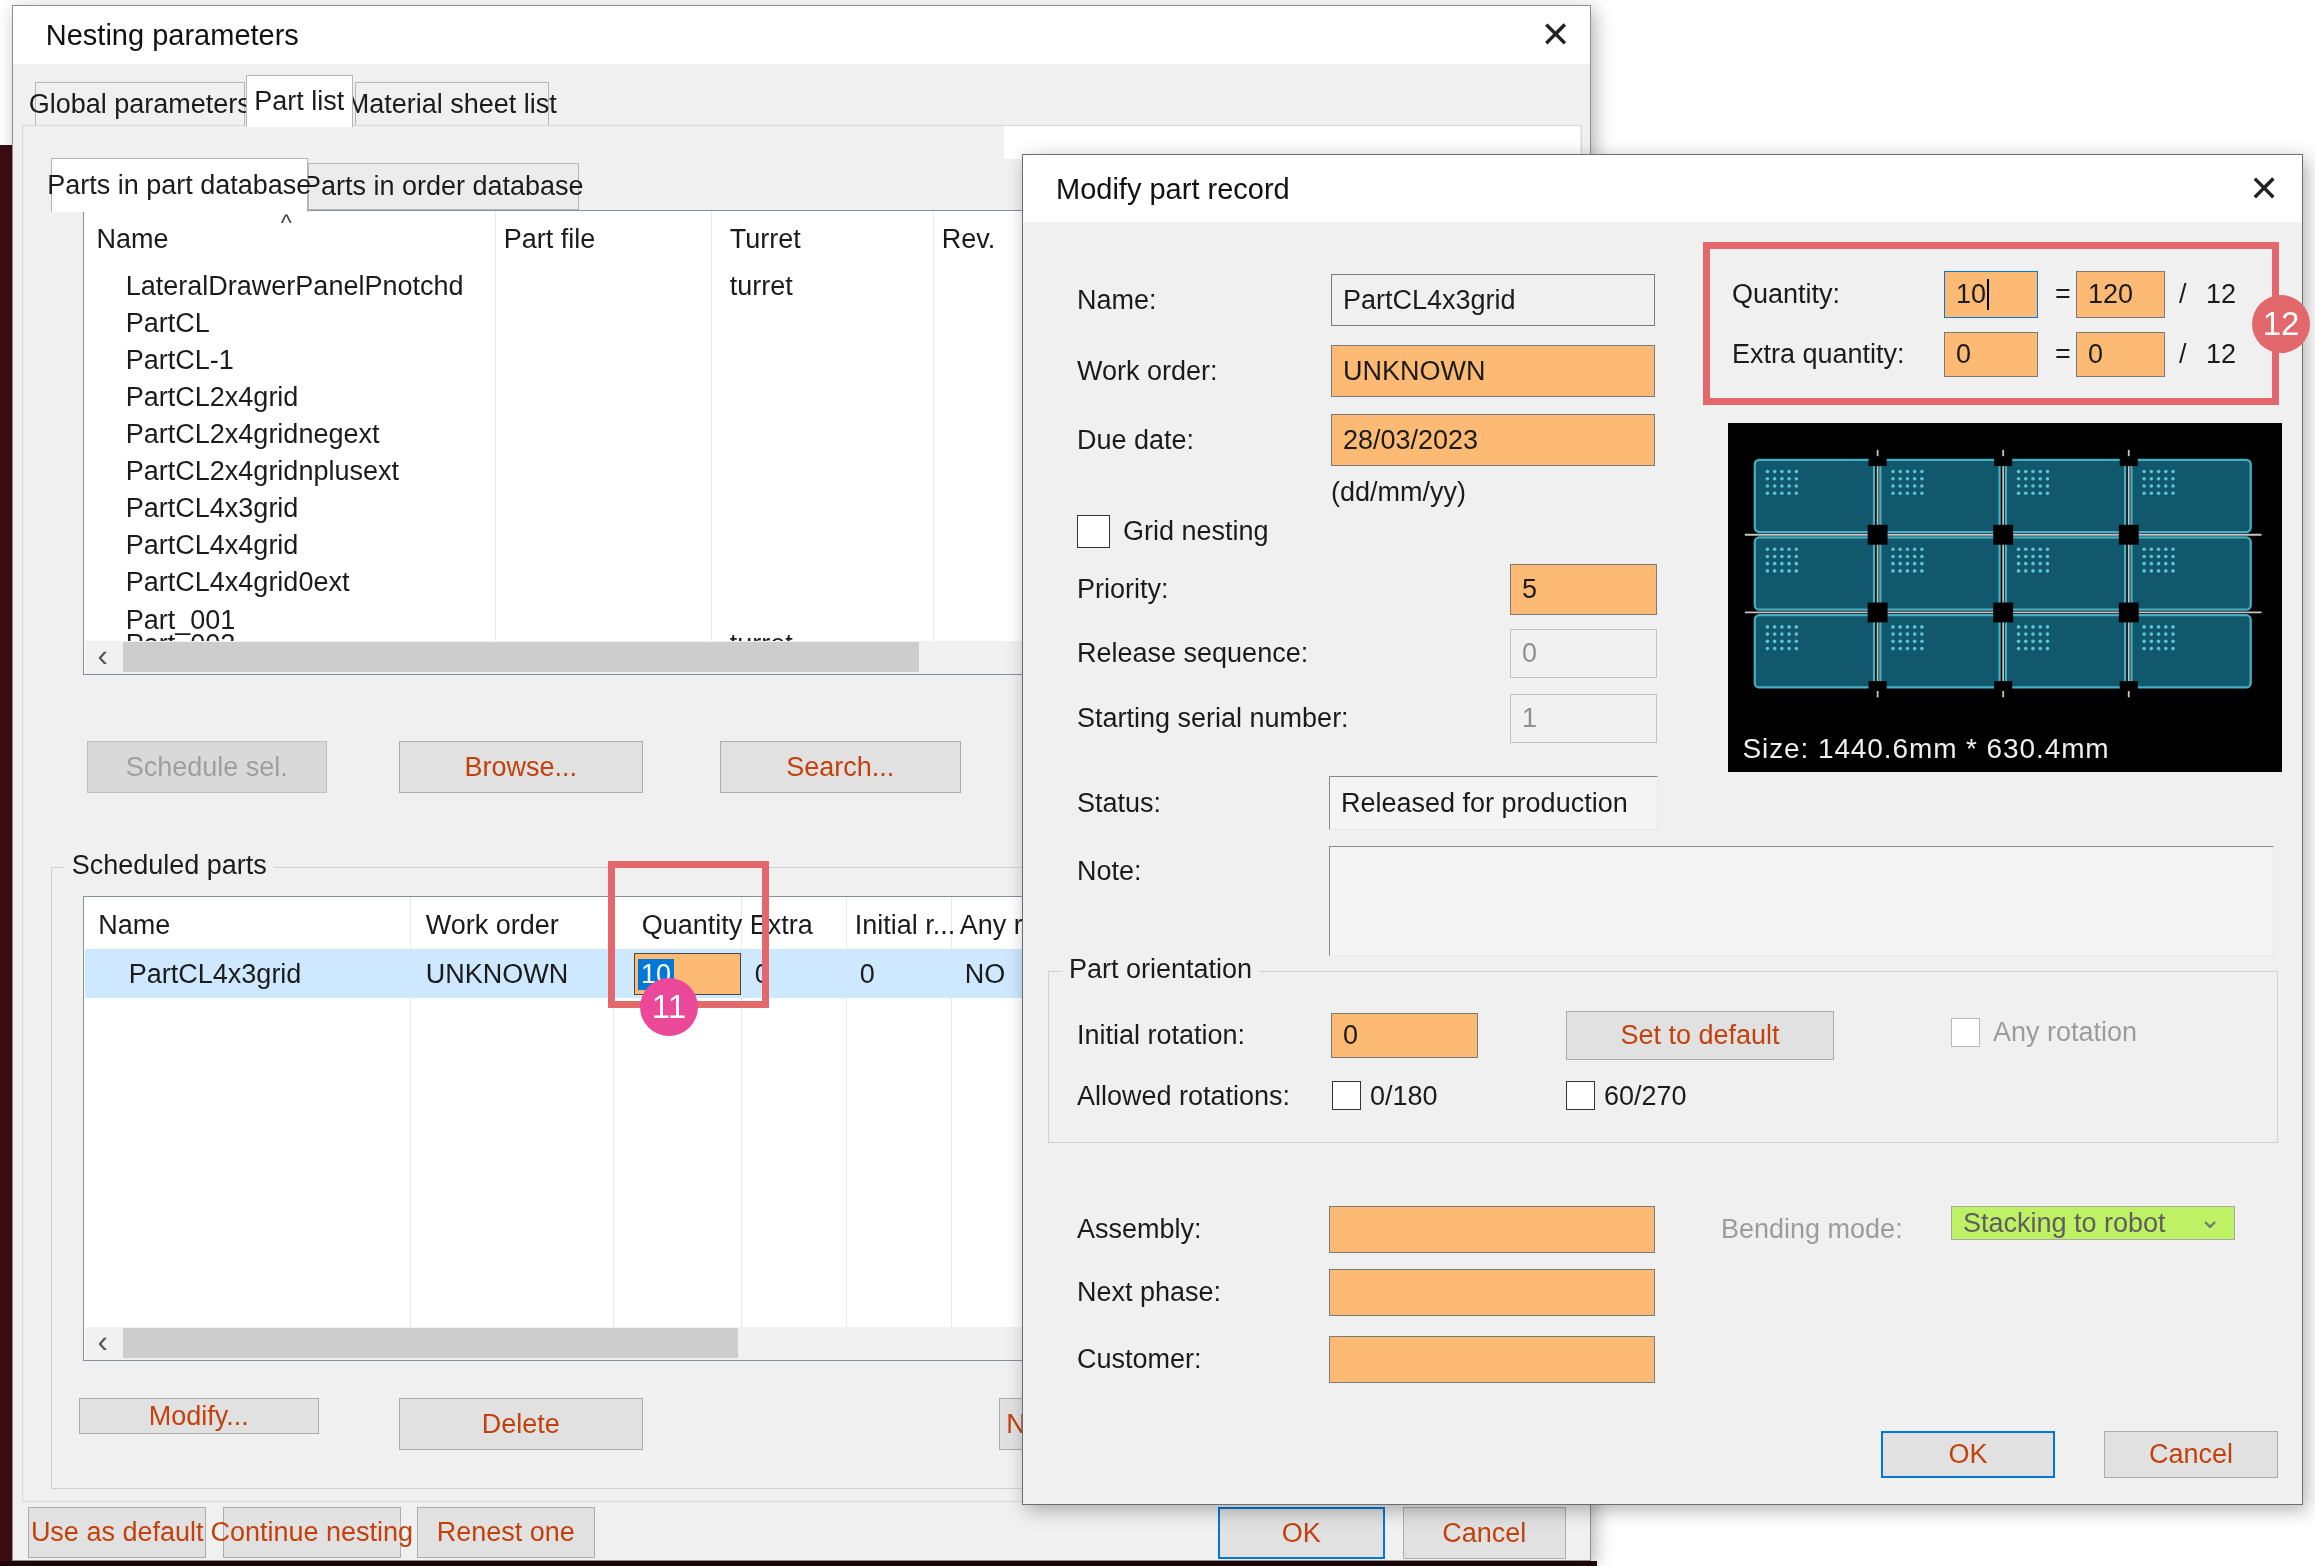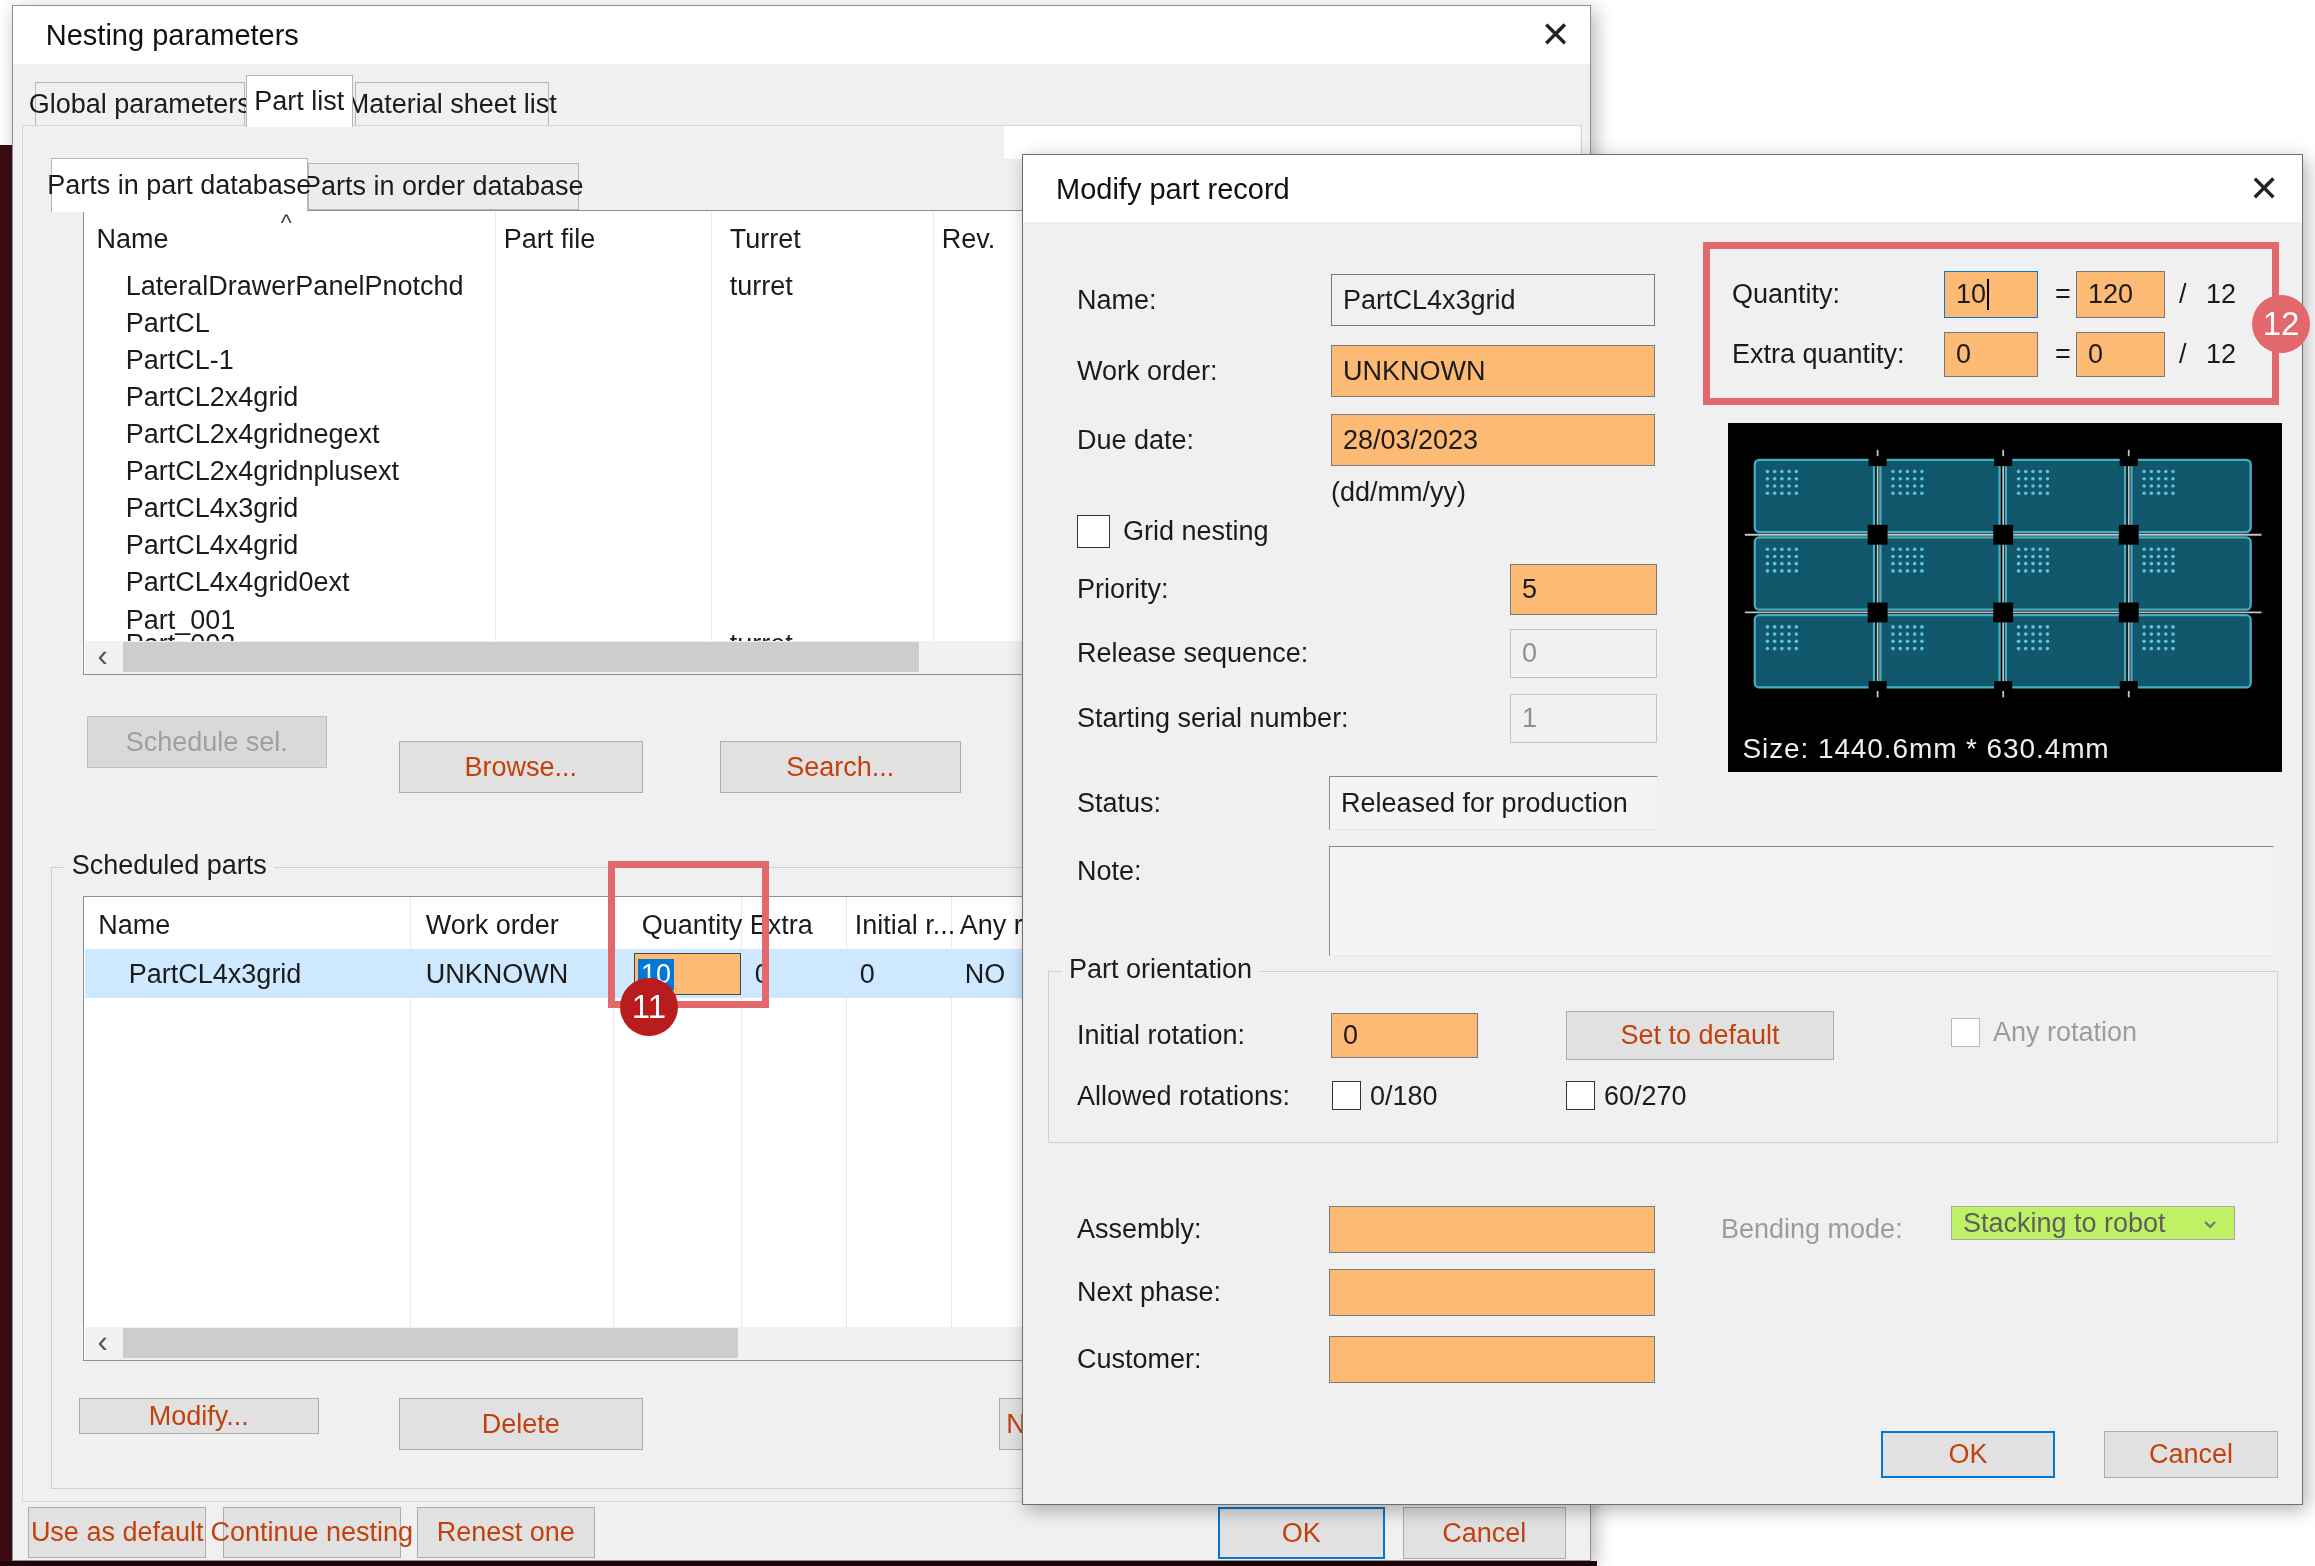--- a/index.html
+++ b/index.html
@@ -100,21 +100,21 @@
       <div class="cell" style="left:42px;top:394px">Part_001</div>
       <div class="cell" style="left:42px;top:418px">Part_002</div>
       <div class="cell" style="left:646px;top:418px">turret</div>
 
       <div class="hscroll" style="left:0.9px;right:0.9px;bottom:0.9px;height:33px">
         <div class="harrow" style="left:0">‹</div>
         <div class="hthumb" style="left:38px;width:796px"></div>
       </div>
     </div>
 
-    <div class="btn disabled" style="left:74px;top:710px;width:240px;height:52px">
+    <div class="btn disabled" style="left:74px;top:735px;width:240px;height:52px">
       <span>Schedule sel.</span>
     </div>
     <div class="btn" style="left:386px;top:735px;width:244px;height:52px">
       <span>Browse...</span>
     </div>
     <div class="btn" style="left:707px;top:735px;width:241px;height:52px">
       <span>Search...</span>
     </div>
 
     <div class="grp" style="left:38px;top:861px;width:1531px;height:622px;border-color:#cfcfcf">
@@ -172,21 +172,21 @@
     </div>
     <div class="btn focus" style="left:1205px;top:1501px;width:167px;height:52px">
       <span>OK</span>
     </div>
     <div class="btn" style="left:1390px;top:1501px;width:163px;height:52px">
       <span>Cancel</span>
     </div>
   </div>
 
   <div class="annobox" style="left: 608px; top: 861px; width: 161px; height: 147px; z-index: 5; border-color: rgb(226, 104, 108);"></div>
-  <div class="badge" style="left: 620px; top: 978px; z-index: 6; background: #b91c1c;">
+  <div class="badge" style="left: 640px; top: 978px; z-index: 6; background: #ec4899;">
     <span>11</span>
   </div>
 
   <div class="dialog" style="left:1022px;top:154px;width:1281px;height:1351px;z-index:10;border-color:#6e6e6e">
     <div class="titlebar" style="height:67px"></div>
     <div class="title" style="left:33px;top:18px">Modify part record</div>
     <div class="close" style="right:16.3px;top:16.3px">✕</div>
 
     <div class="lbl" style="left:54px;top:119px;height:52px">Name:</div>
     <div class="input ro" style="left:308px;top:119px;width:324px;height:52px">

